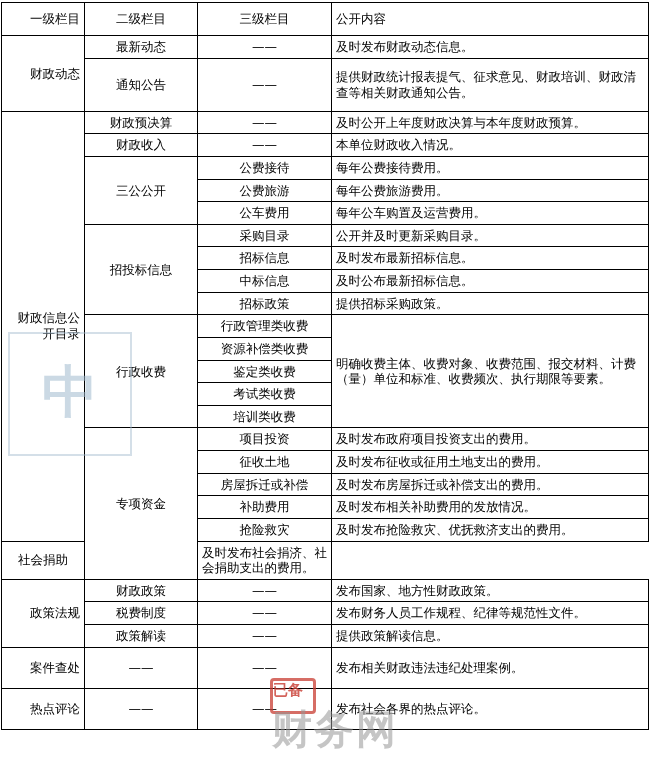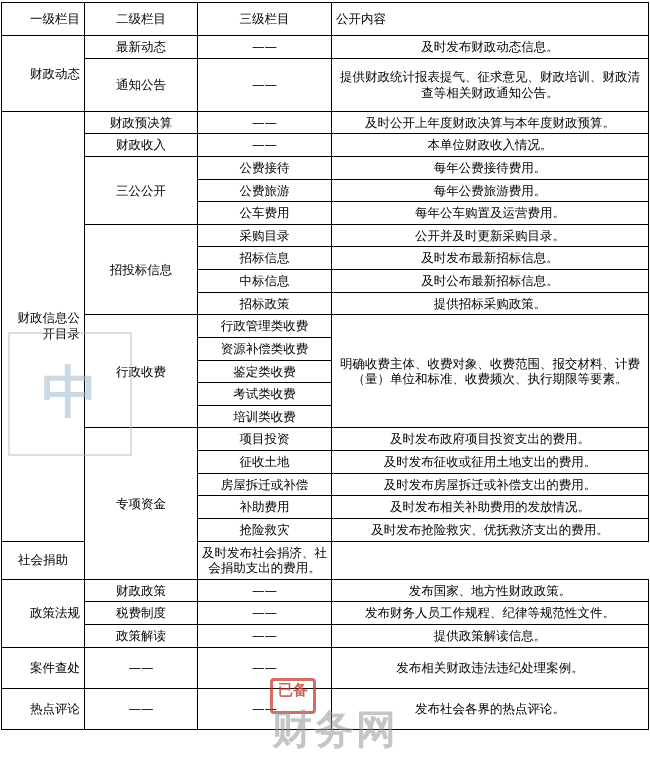--- a/index.html
+++ b/index.html
@@ -35,21 +35,21 @@
     font-weight: normal;
   }
   .hdr td {
     font-weight: bold;
     font-size: 13.5px;
     height: 26px;
   }
   .c1 { width: 74px;  text-align: right; }
   .c2 { width: 104px; text-align: center; }
   .c3 { width: 125px; text-align: center; }
-  .c4 { text-align: center; padding-left: 8px; }
+  .c4 { text-align: left; padding-left: 8px; }
   td.ctr { text-align: left; }
   .dash {
     letter-spacing: 0px;
   }
   
   .wm {
     position: absolute;
     pointer-events: none;
     user-select: none;
   }
@@ -76,21 +76,21 @@
     left: 270px;
     top: 676px;
     width: 46px;
     height: 36px;
     border: 3px solid rgba(200,60,50,0.75);
     border-radius: 4px;
     color: rgba(200,60,50,0.8);
     font-size: 15px;
     font-weight: bold;
     line-height: 15px;
-    text-align: center;
+    text-align: left;
     padding-top: 2px;
     box-sizing: border-box;
   }
   .wm-logo {
     left: 8px;
     top: 330px;
     width: 120px;
     height: 120px;
     border: 2px solid rgba(160,185,205,0.45);
     color: rgba(160,185,205,0.55);

